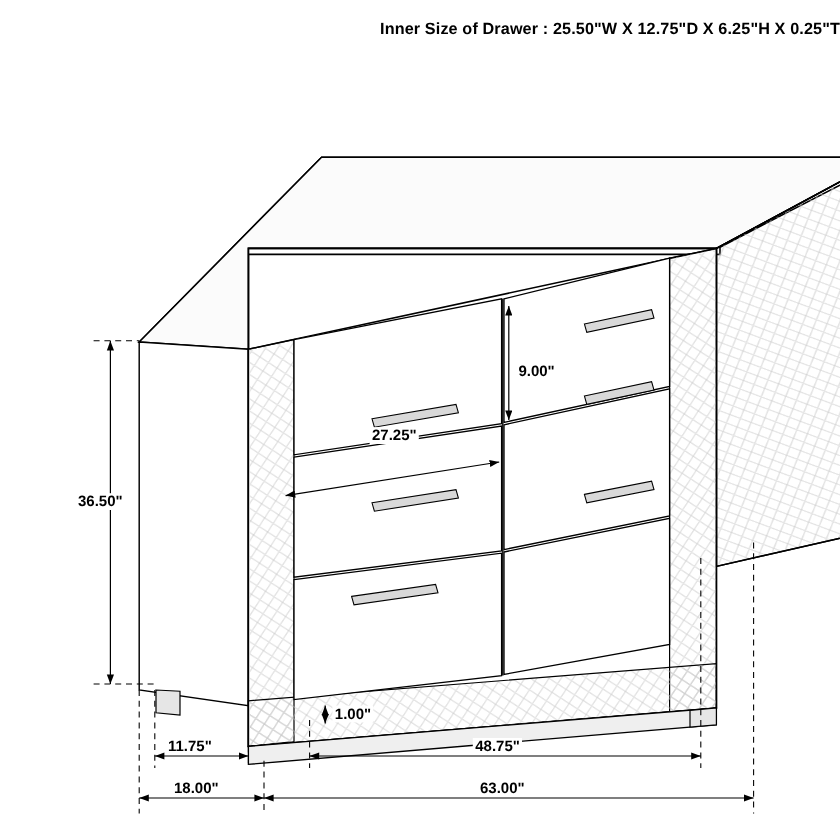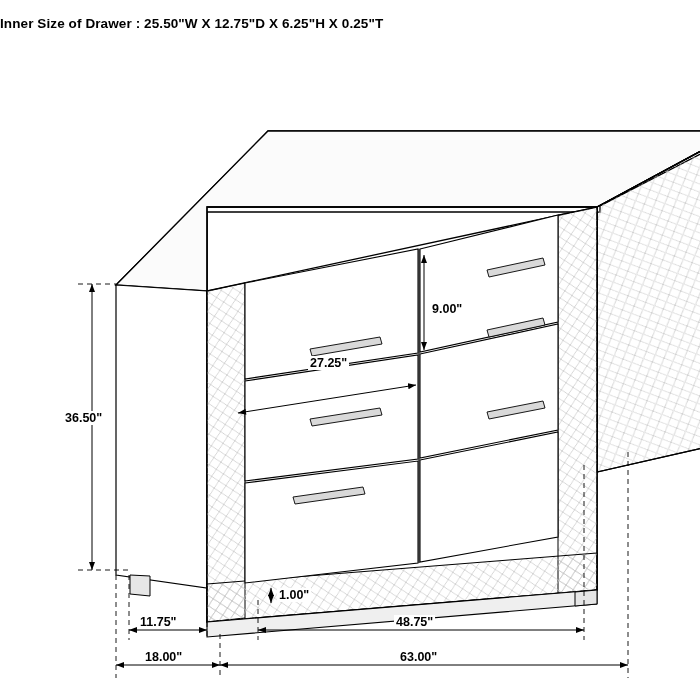--- a/index.html
+++ b/index.html
@@ -18,21 +18,21 @@
   #stage {
     position: relative;
     width: 700px;
     height: 700px;
   }
   .title {
     position: absolute;
     top: 16px;
     left: 0;
     width: 700px;
-    text-align: left;
+    text-align: right;
     font-size: 13.5px;
     font-weight: bold;
     letter-spacing: 0.1px;
   }
   svg.diagram {
     position: absolute;
     top: 0;
     left: 0;
     width: 700px;
     height: 700px;

